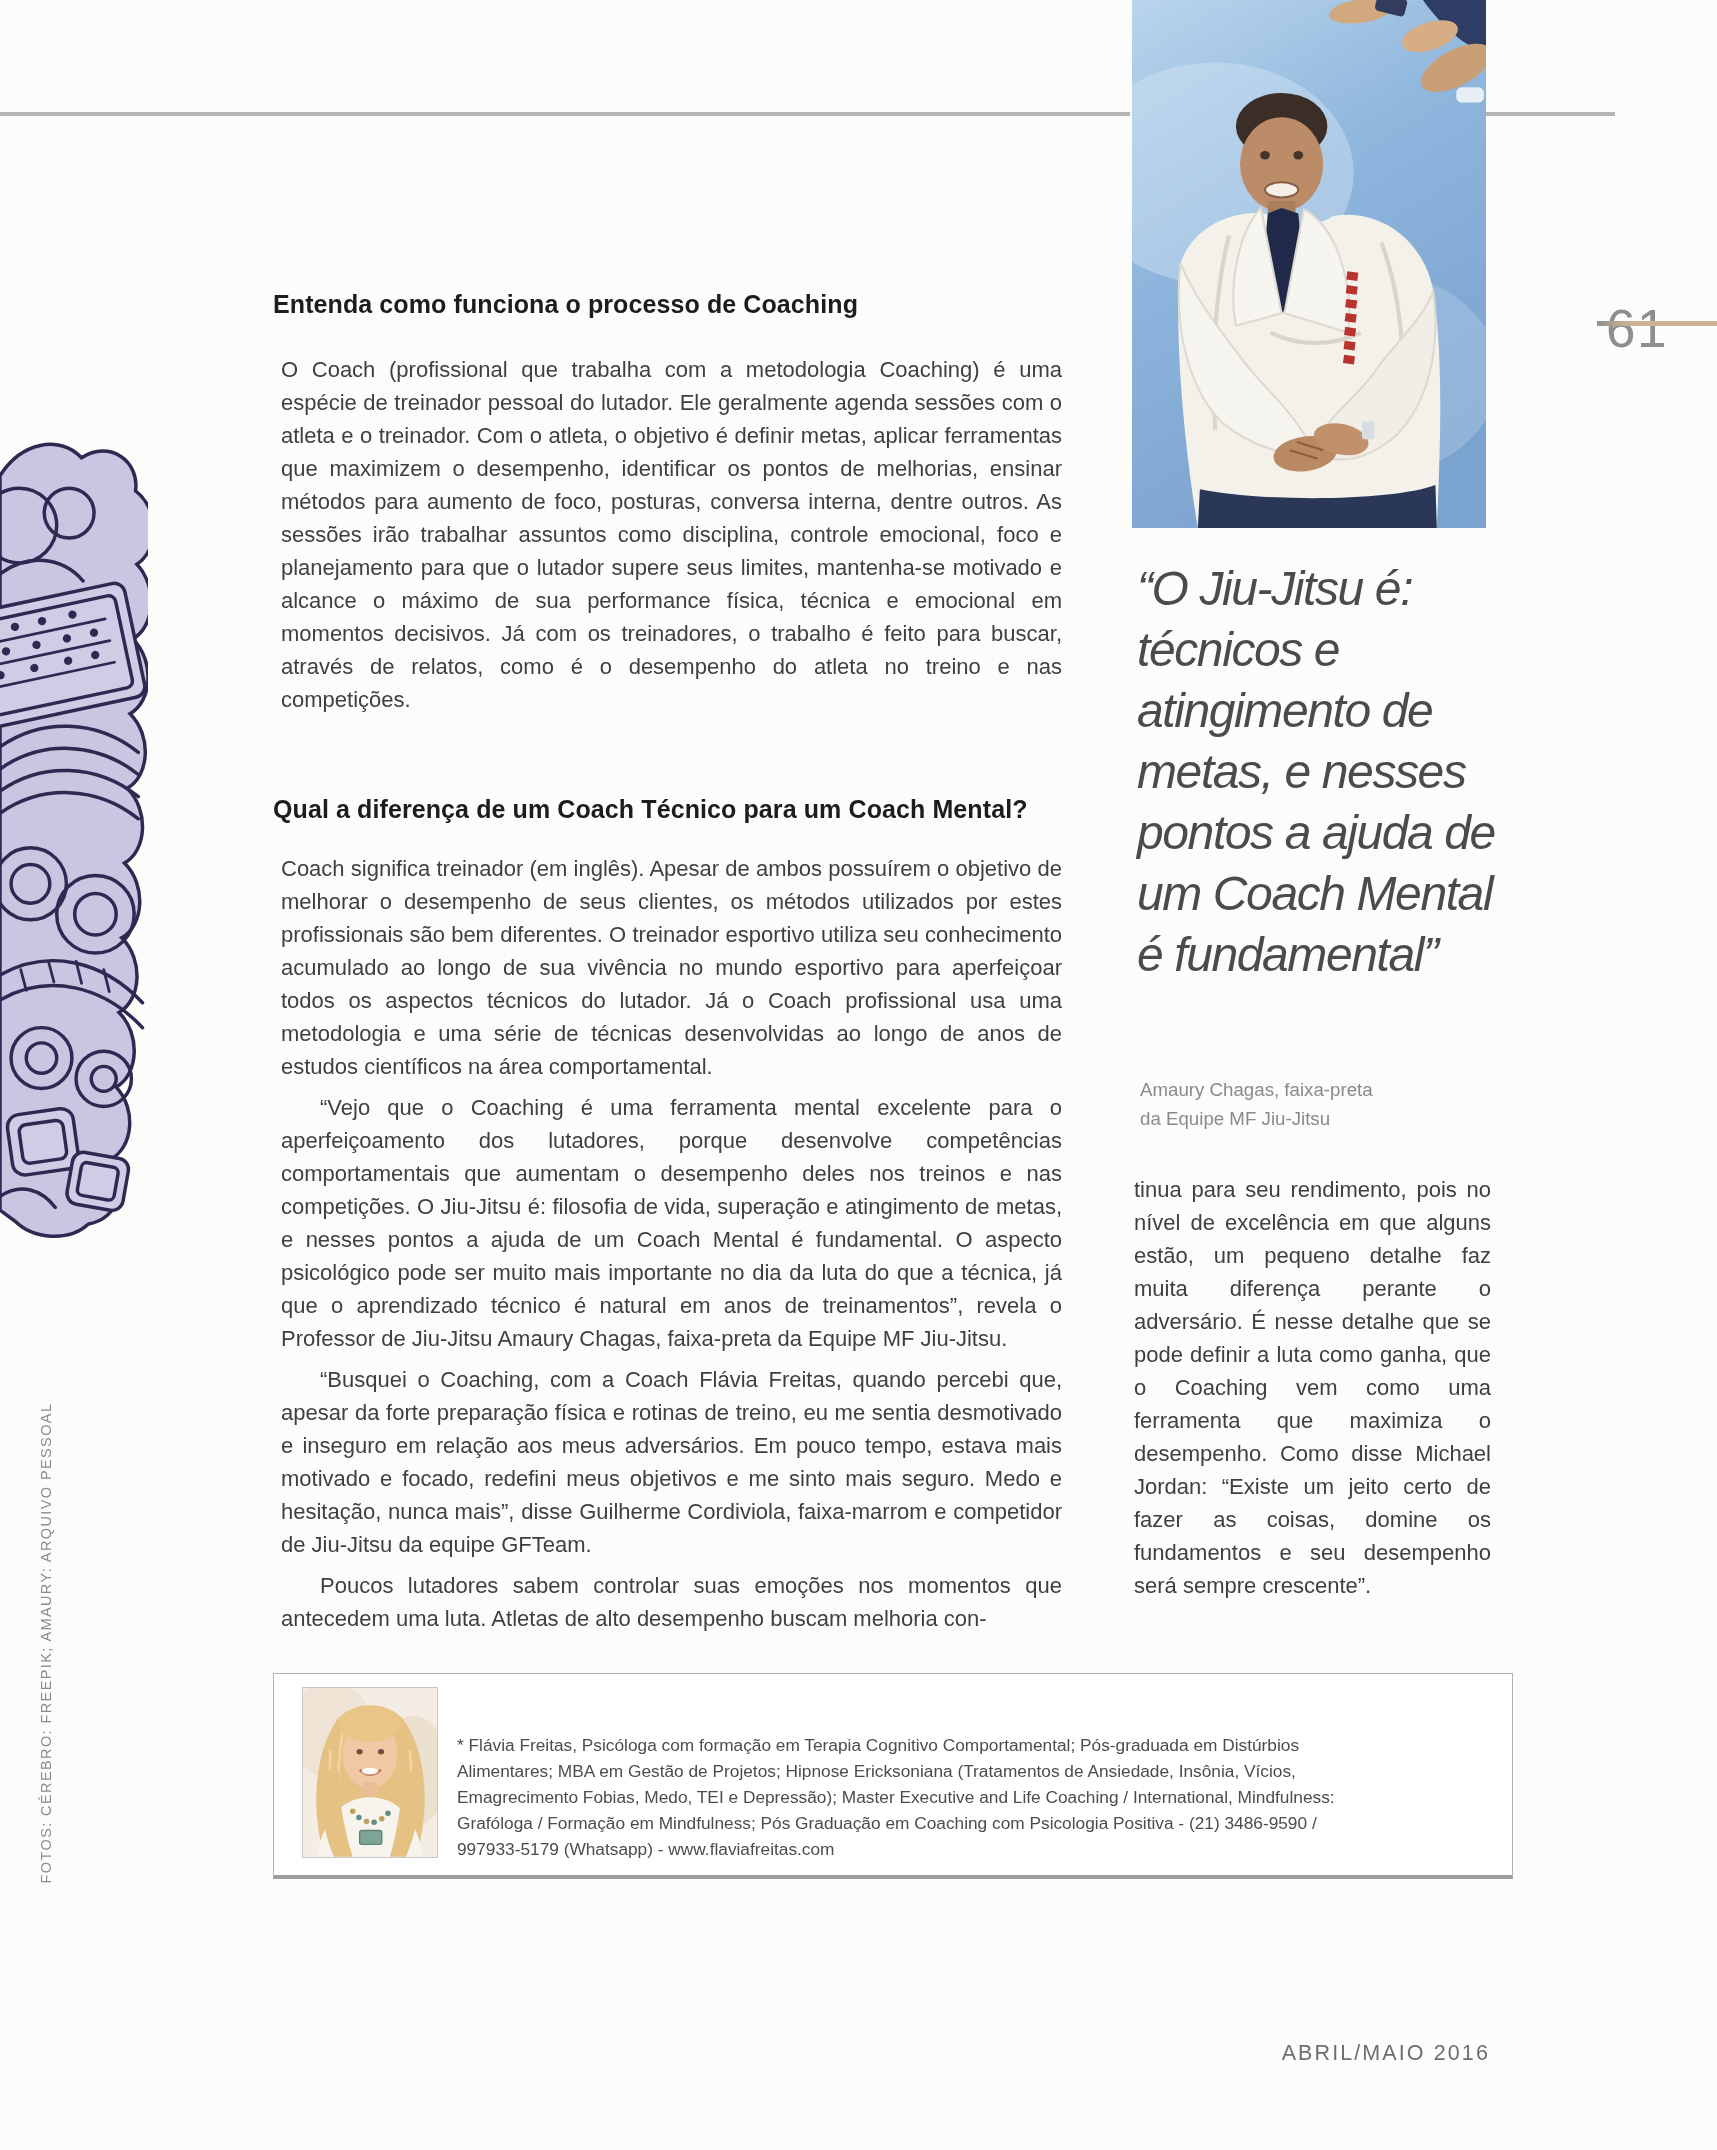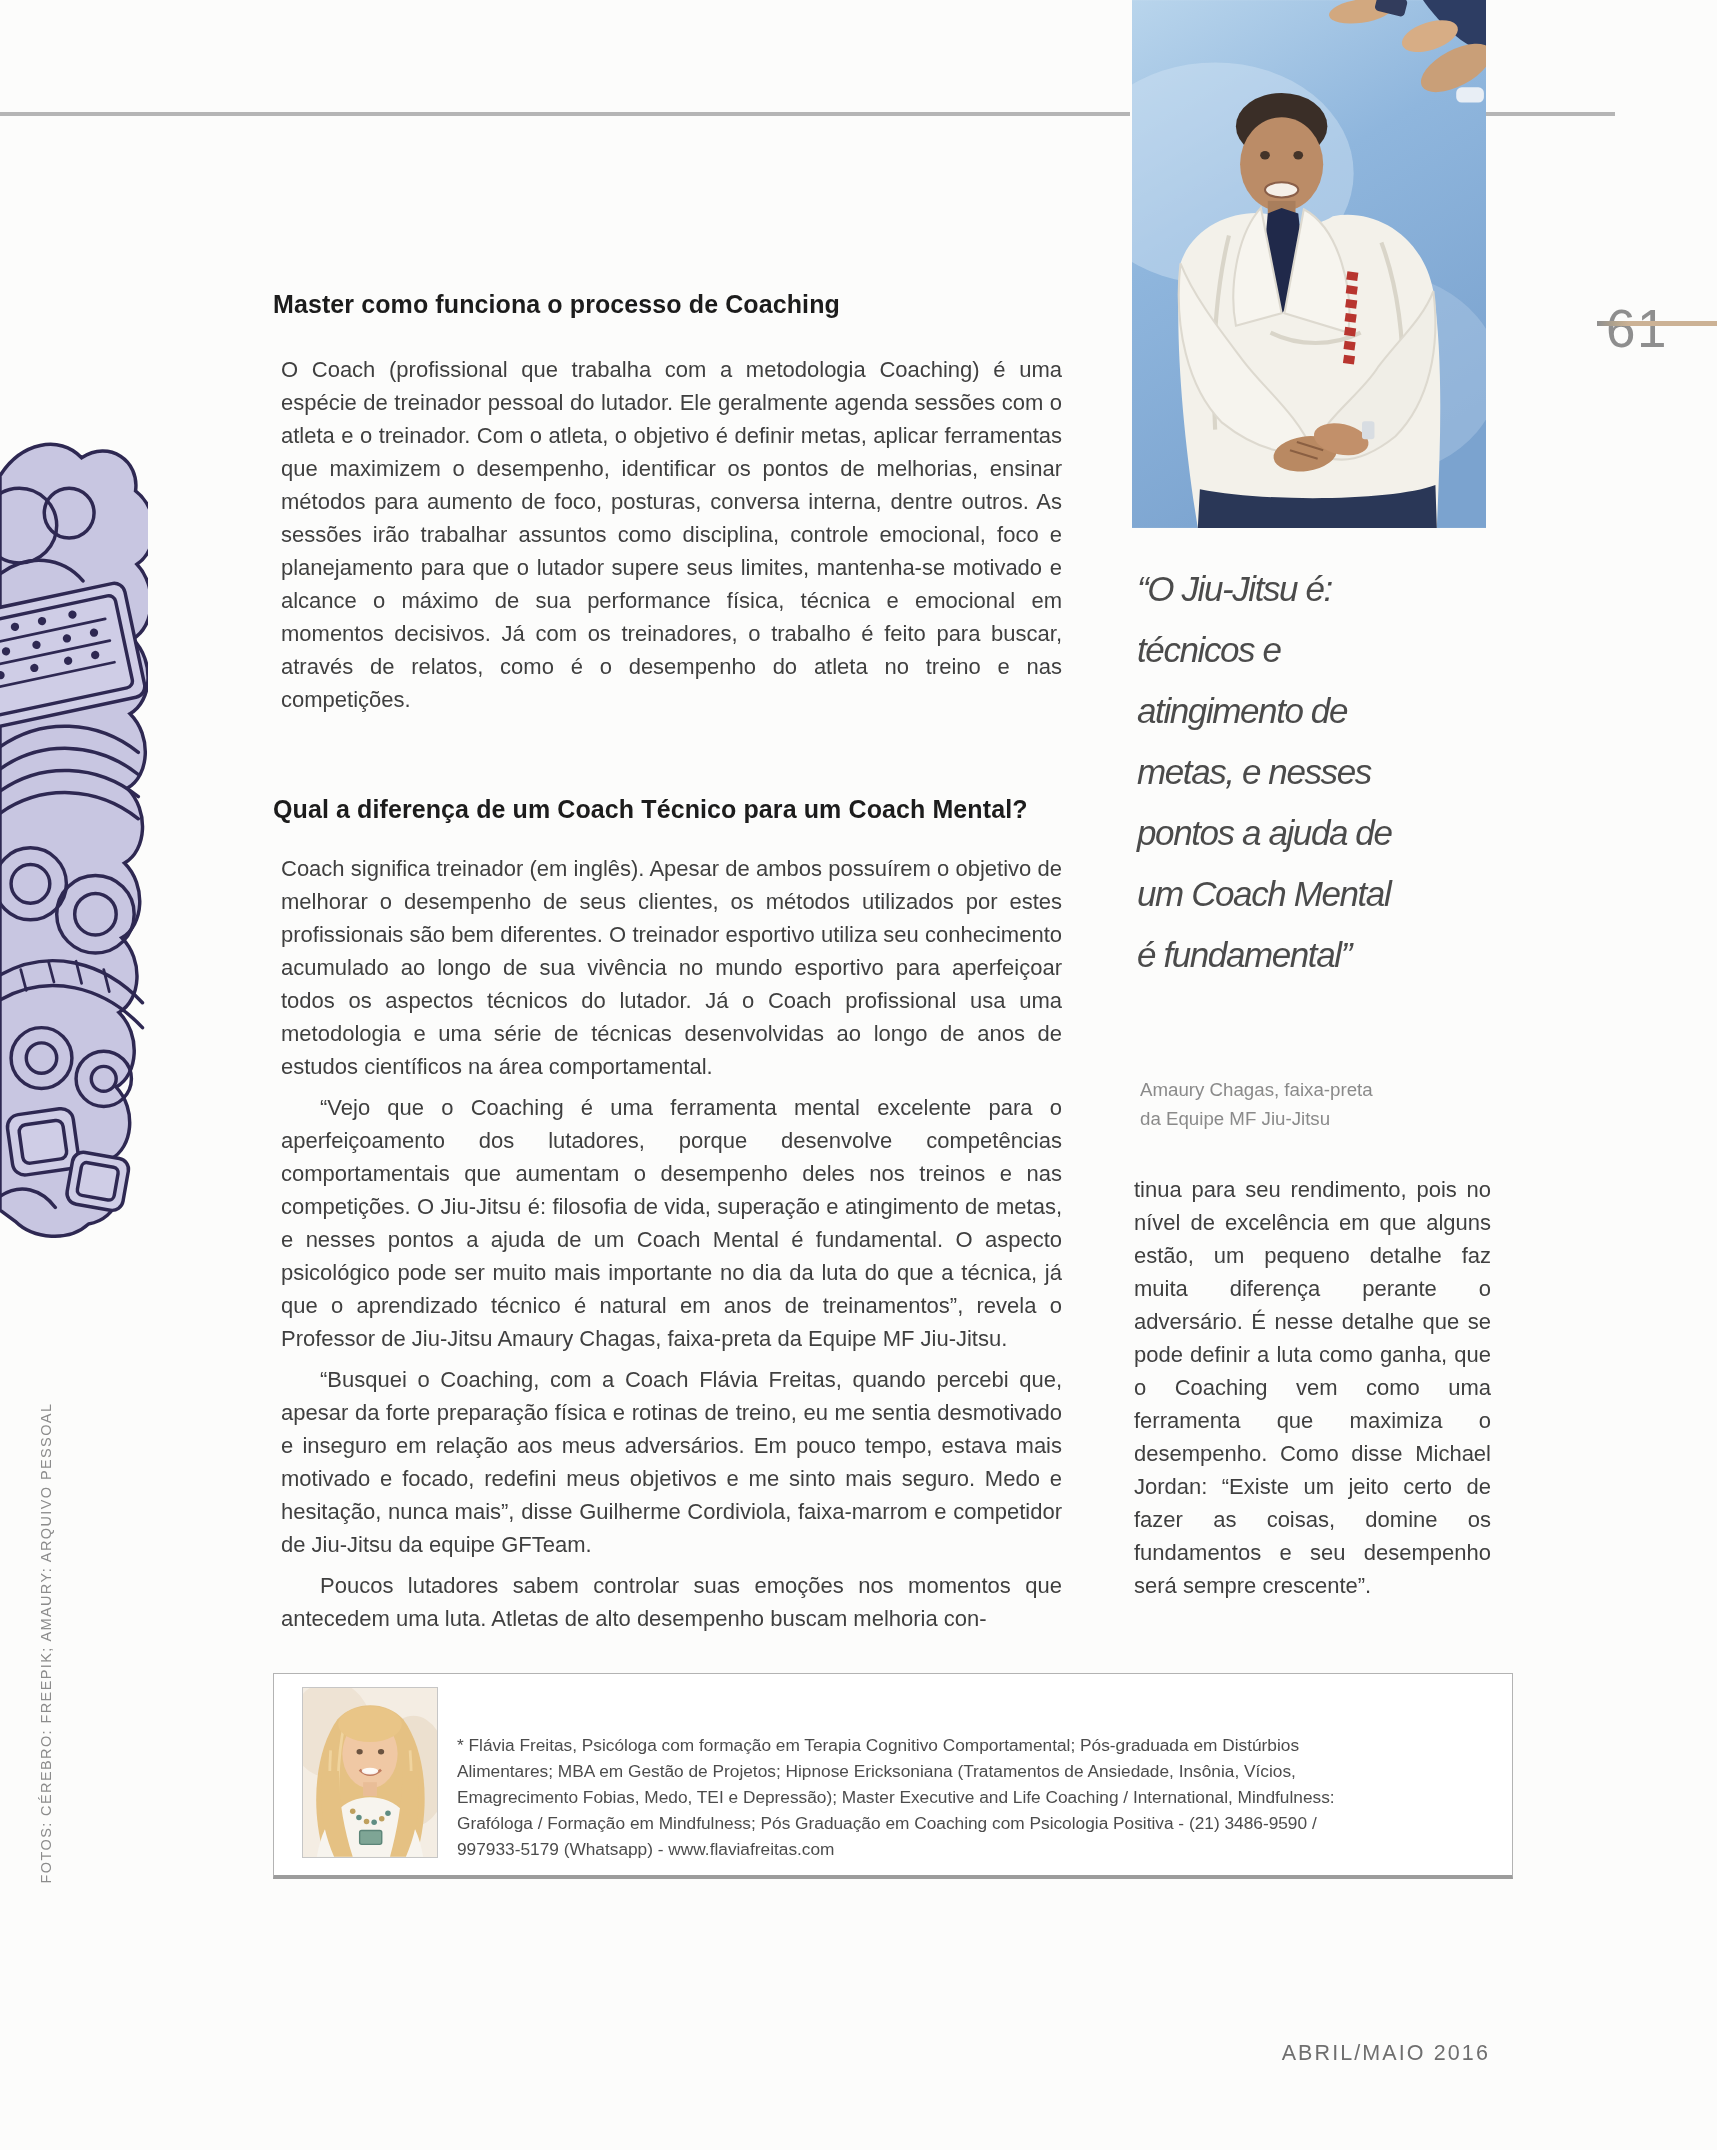--- a/index.html
+++ b/index.html
@@ -40,21 +40,21 @@
     text-align:justify;
   }
   #body1 { top:345px; }
   #body2 { top:844px; }
   .body-col p { margin:8px; }
   .body-col p.indented { text-indent:39px; }
 
   
   .pull-quote {
     position:absolute; left:1137px; top:558px; width:388px;
-    font-size:35px; line-height:61px; font-style:italic;
+    font-size:48px; line-height:61px; font-style:italic;
     color:#4b4b4b; letter-spacing:-1.4px; white-space:nowrap;
   }
   .attribution {
     position:absolute; left:1140px; top:1075px;
     font-size:18.7px; line-height:29px; color:#8a8a8a;
   }
 
   
   .right-col {
     position:absolute; left:1134px; top:1173px; width:357px;
@@ -204,21 +204,21 @@
       <path d="M70,380 C60,470 80,560 130,610 C180,650 230,660 260,650 C240,600 190,560 160,520 C130,480 90,430 70,380 Z" fill="#f6f4ee" stroke="#ddd9cf" stroke-width="3"></path>
       <path d="M435,420 C445,500 430,580 380,630 C330,670 290,670 260,650 C280,600 330,570 355,530 C385,490 420,460 435,420 Z" fill="#f0eee7" stroke="#ddd9cf" stroke-width="3"></path>
       <ellipse cx="250" cy="655" rx="46" ry="25" fill="#b98962" transform="rotate(-8 250 655)"></ellipse>
       <ellipse cx="302" cy="634" rx="40" ry="22" fill="#c2906a" transform="rotate(12 302 634)"></ellipse>
       <path d="M228,650 L268,662 M238,638 L276,650" stroke="#8a5f42" stroke-width="3" fill="none"></path>
       <rect x="332" y="608" width="18" height="26" rx="4" fill="#d8dde2"></rect>
       <path d="M95,762 L440,762 L438,700 C380,722 200,726 98,706 Z" fill="#2a3757"></path>
     </svg>
   </div>
 
-  <h2 id="heading1" class="heading">Master como funciona o processo de Coaching</h2>
+  <h2 id="heading1" class="heading">Entenda como funciona o processo de Coaching</h2>
   <div id="body1" class="body-col">
     <p>O Coach (profissional que trabalha com a metodologia Coaching) é uma espécie de treinador pessoal do lutador. Ele geralmente agenda sessões com o atleta e o treinador. Com o atleta, o objetivo é definir metas, aplicar ferramentas que maximizem o desempenho, identificar os pontos de melhorias, ensinar métodos para aumento de foco, posturas, conversa interna, dentre outros. As sessões irão trabalhar assuntos como disciplina, controle emocional, foco e planejamento para que o lutador supere seus limites, mantenha-se motivado e alcance o máximo de sua performance física, técnica e emocional em momentos decisivos. Já com os treinadores, o trabalho é feito para buscar, através de relatos, como é o desempenho do atleta no treino e nas competições.</p>
   </div>
 
   <h2 id="heading2" class="heading">Qual a diferença de um Coach Técnico para um Coach Mental?</h2>
   <div id="body2" class="body-col">
     <p>Coach significa treinador (em inglês). Apesar de ambos possuírem o objetivo de melhorar o desempenho de seus clientes, os métodos utilizados por estes profissionais são bem diferentes. O treinador esportivo utiliza seu conhecimento acumulado ao longo de sua vivência no mundo esportivo para aperfeiçoar todos os aspectos técnicos do lutador. Já o Coach profissional usa uma metodologia e uma série de técnicas desenvolvidas ao longo de anos de estudos científicos na área comportamental.</p>
     <p class="indented">“Vejo que o Coaching é uma ferramenta mental excelente para o aperfeiçoamento dos lutadores, porque desenvolve competências comportamentais que aumentam o desempenho deles nos treinos e nas competições. O Jiu-Jitsu é: filosofia de vida, superação e atingimento de metas, e nesses pontos a ajuda de um Coach Mental é fundamental. O aspecto psicológico pode ser muito mais importante no dia da luta do que a técnica, já que o aprendizado técnico é natural em anos de treinamentos”, revela o Professor de Jiu-Jitsu Amaury Chagas, faixa-preta da Equipe MF Jiu-Jitsu.</p>
     <p class="indented">“Busquei o Coaching, com a Coach Flávia Freitas, quando percebi que, apesar da forte preparação física e rotinas de treino, eu me sentia desmotivado e inseguro em relação aos meus adversários. Em pouco tempo, estava mais motivado e focado, redefini meus objetivos e me sinto mais seguro. Medo e hesitação, nunca mais”, disse Guilherme Cordiviola, faixa-marrom e competidor de Jiu-Jitsu da equipe GFTeam.</p>
     <p class="indented">Poucos lutadores sabem controlar suas emoções nos momentos que antecedem uma luta. Atletas de alto desempenho buscam melhoria con-</p>

